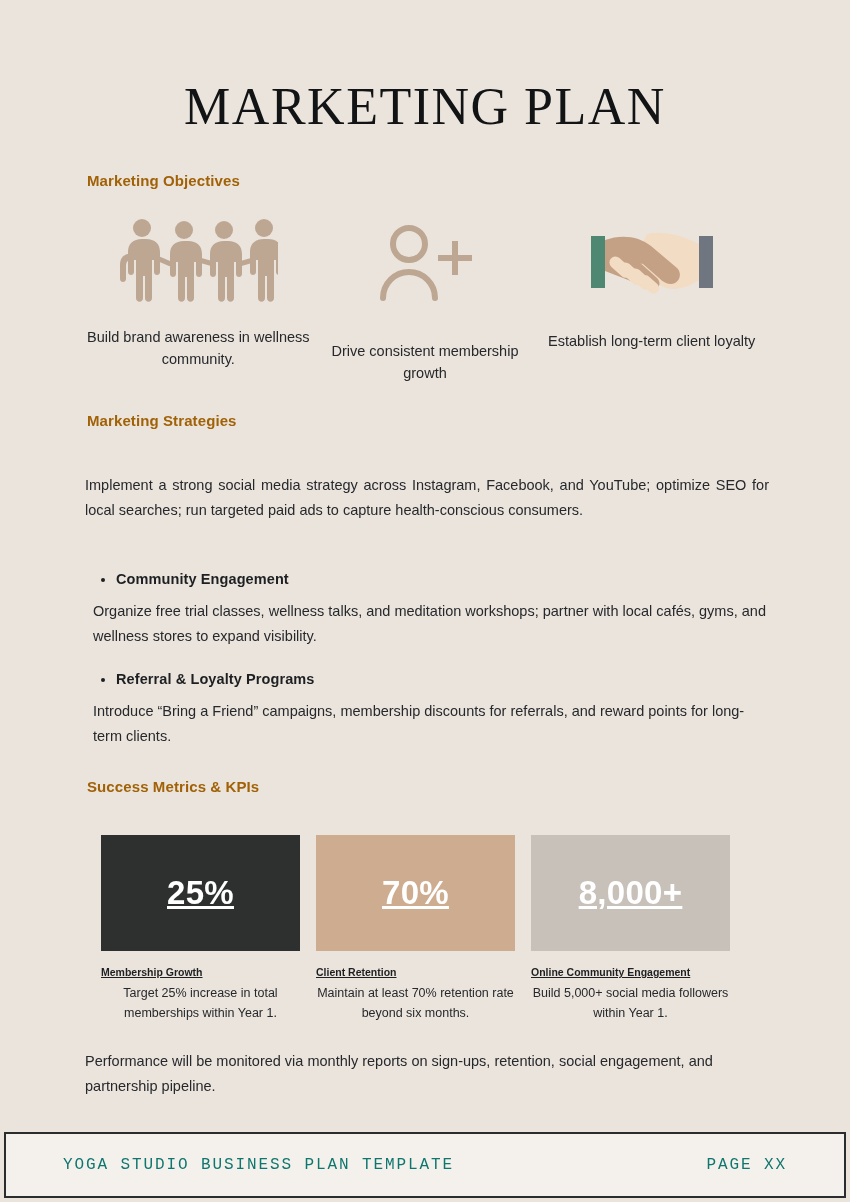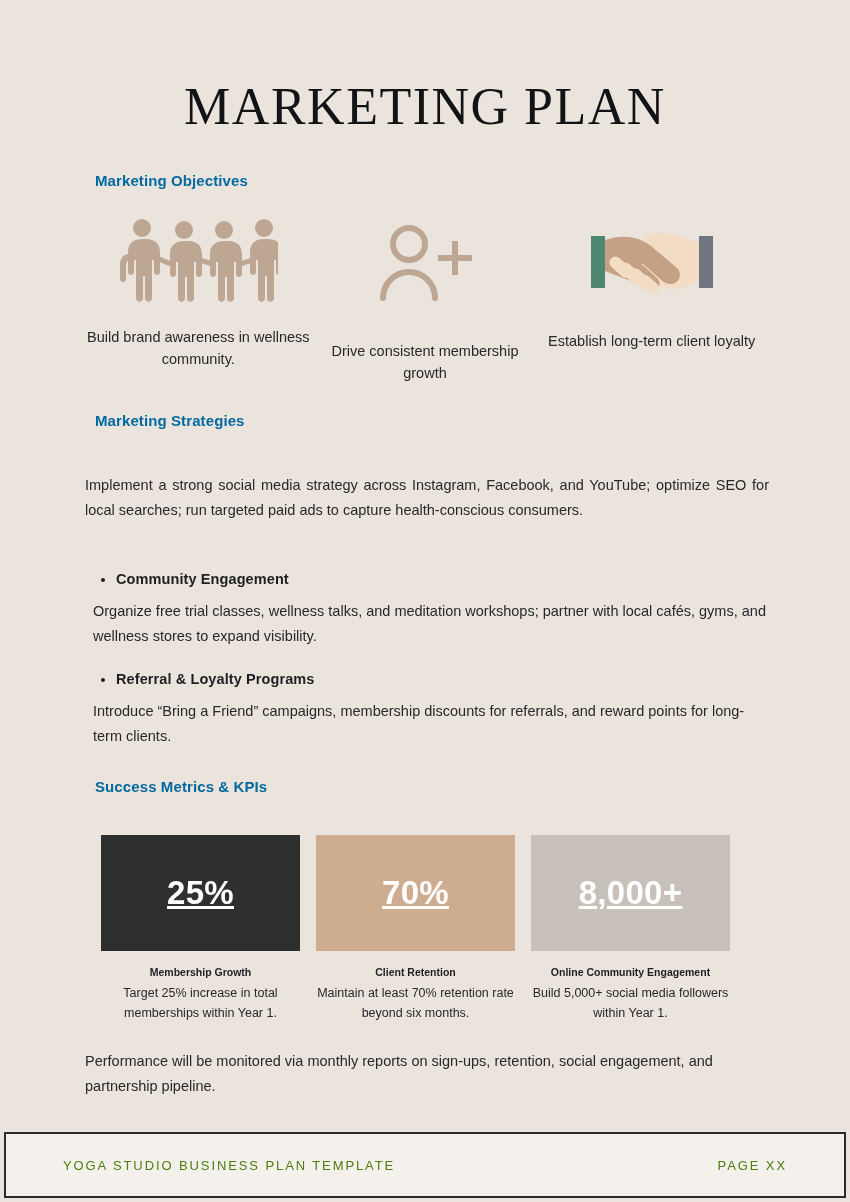--- a/index.html
+++ b/index.html
@@ -34,25 +34,25 @@
     font-size: 52px;
     line-height: 58px;
     letter-spacing: 1.5px;
     font-weight: 400;
     color: #111315;
   }
 
   
   .section-heading {
     position: absolute;
-    left: 95px;
+    left: 87px;
     font-size: 15px;
     font-weight: bold;
     letter-spacing: 0.1px;
-    color: #0369a1;
+    color: #a16207;
   }
   #h-objectives { top: 172px; }
   #h-strategies { top: 412px; }
   #h-kpis       { top: 778px; }
 
   
   .objectives {
     position: absolute;
     top: 212px;
     left: 85px;
@@ -139,24 +139,25 @@
   }
   .kpi-value {
     font-size: 33px;
     font-weight: bold;
     color: #ffffff;
     letter-spacing: 0.3px;
     text-decoration: underline;
   }
   .kpi-label {
     margin-top: 15px;
-    text-align: center;
+    text-align: left;
     font-size: 10.5px;
     font-weight: bold;
     color: #1d1f22;
+    text-decoration: underline;
   }
   .kpi-desc {
     margin-top: 5px;
     text-align: center;
     font-size: 12.5px;
     line-height: 20px;
     color: #26282c;
   }
 
   
@@ -179,23 +180,24 @@
     height: 66px;
     box-sizing: border-box;
     border: 2px solid #2a2c2e;
     background: #f4f1ec;
     display: flex;
     align-items: center;
     justify-content: space-between;
     padding: 0 57px;
   }
   .footer-text {
-    font-size: 13px;
+    font-size: 16px;
     letter-spacing: 1.9px;
-    color: #4d7c0f;
+    color: #0f766e;
+    font-family: Liberation Mono, monospace;
   }
 </style>
 </head>
 <body>
 
 <div class="page">
 
   <div class="doc-title">MARKETING PLAN</div>
 
   <div class="section-heading" id="h-objectives">Marketing Objectives</div>

